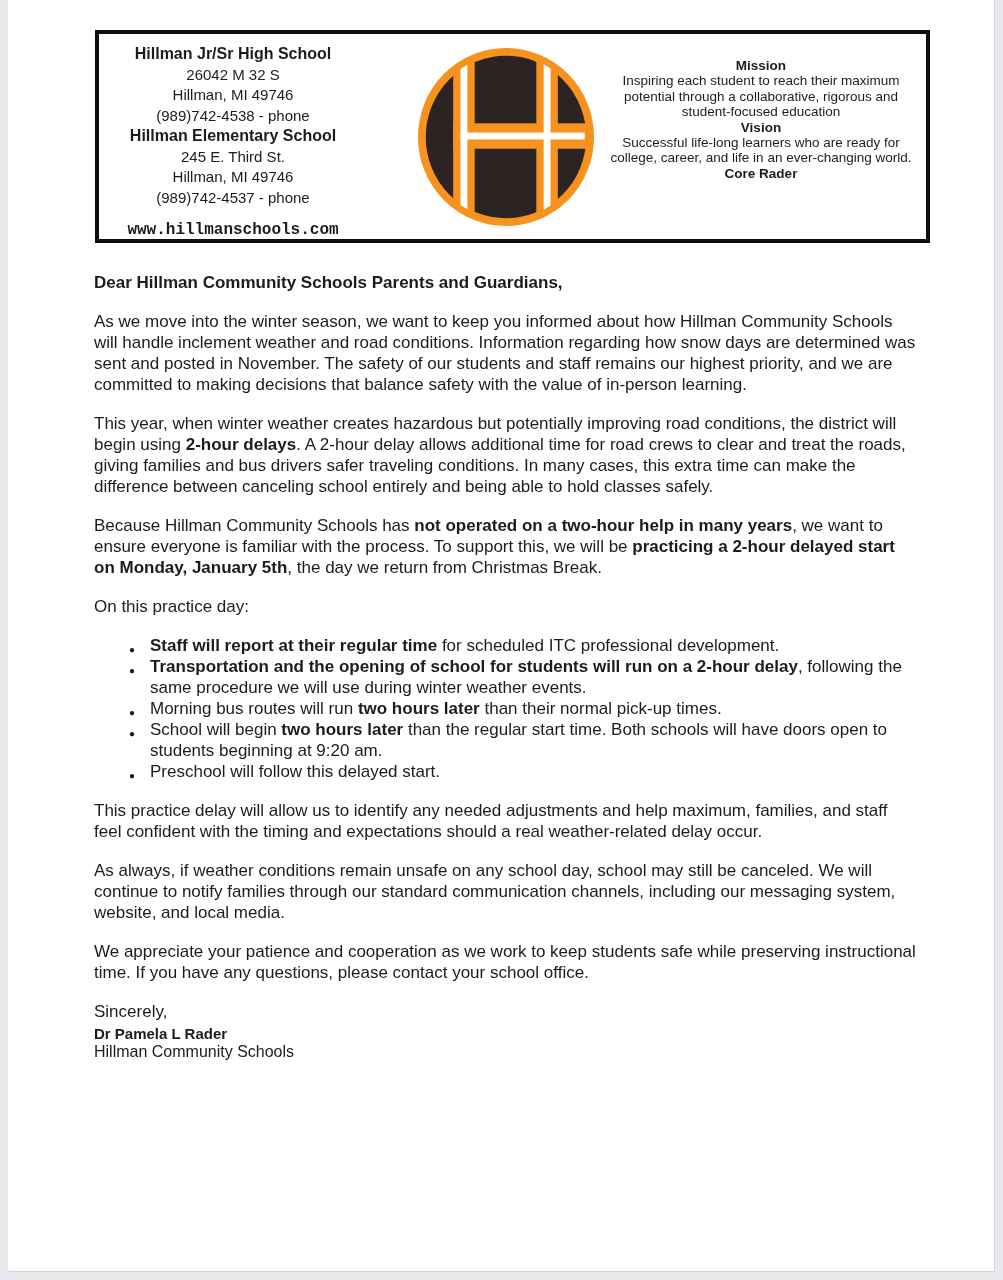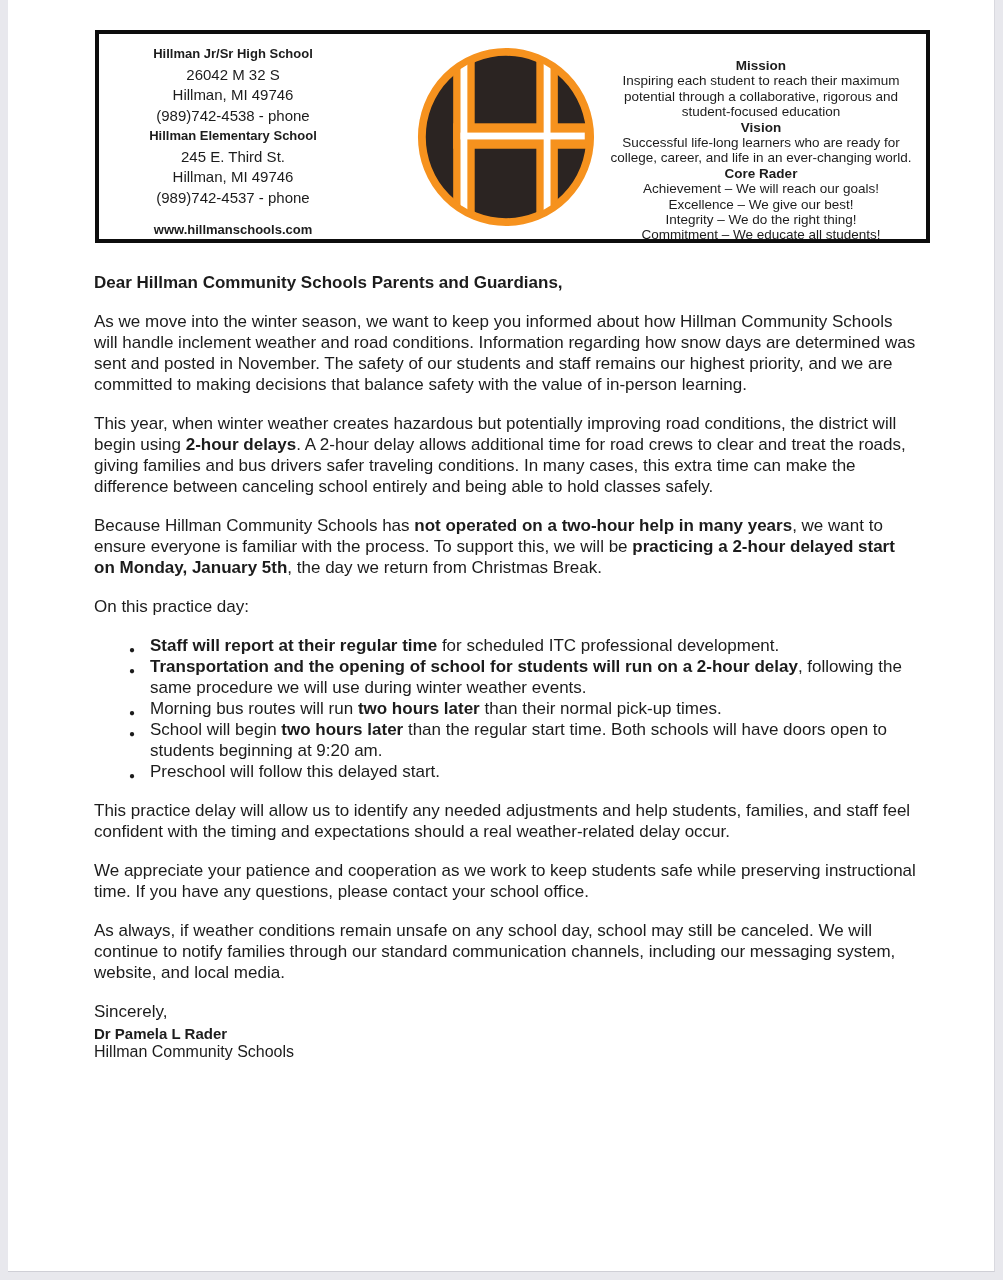--- a/index.html
+++ b/index.html
@@ -18,22 +18,22 @@
   
   .letterhead{
     position:absolute;left:87px;top:30px;width:835px;height:213px;
     border:4px solid #0d0d0d;box-sizing:border-box;background:#fff;
     display:flex;align-items:stretch;
   }
   .hdr-left{
     width:248px;margin-left:10px;padding-top:10px;
     text-align:center;font-size:15px;line-height:20.5px;
   }
-  .school-name{font-weight:bold;font-size:13px;}
-  .hdr-website{font-weight:bold;font-size:13px;margin-top:12px;}
+  .school-name{font-weight:bold;font-size:16px;}
+  .hdr-website{font-weight:bold;font-size:16px;margin-top:12px;font-family:Liberation Mono, monospace;}
   .hdr-logo{
     width:182px;display:flex;align-items:center;justify-content:center;
     margin-left:58px;
   }
   .hdr-right{
     width:318px;margin-left:auto;margin-right:6px;padding-top:24px;
     text-align:center;font-size:13.5px;line-height:15.4px;
   }
   .hdr-title{font-weight:bold;}
   
@@ -96,48 +96,42 @@
         </g>
       </svg>
     </div>
 
     <div class="hdr-right">
       <div class="hdr-title">Mission</div>
       <div>Inspiring each student to reach their maximum potential through a collaborative, rigorous and student-focused education</div>
       <div class="hdr-title">Vision</div>
       <div>Successful life-long learners who are ready for college, career, and life in an ever-changing world.</div>
       <div class="hdr-title">Core Rader</div>
-      <div id="core-values-list">
-          <div>Achievement – We will reach our goals!</div>
-          <div>Excellence – We give our best!</div>
-          <div>Integrity – We do the right thing!</div>
-          <div>Commitment – We educate all students!</div>
-        </div>
     </div>
 
   </div>
 
   <div class="letter">
     <p class="salutation">Dear Hillman Community Schools Parents and Guardians,</p>
 
     <div id="letter-blocks">
         <p class="para"><span>As we move into the winter season, we want to keep you informed about how Hillman Community Schools will handle inclement weather and road conditions. Information regarding how snow days are determined was sent and posted in November. The safety of our students and staff remains our highest priority, and we are committed to making decisions that balance safety with the value of in-person learning.</span></p>
         <p class="para"><span>This year, when winter weather creates hazardous but potentially improving road conditions, the district will begin using </span><span class="b">2-hour delays</span><span>. A 2-hour delay allows additional time for road crews to clear and treat the roads, giving families and bus drivers safer traveling conditions. In many cases, this extra time can make the difference between canceling school entirely and being able to hold classes safely.</span></p>
         <p class="para"><span>Because Hillman Community Schools has </span><span class="b">not operated on a two-hour help in many years</span><span>, we want to ensure everyone is familiar with the process. To support this, we will be </span><span class="b">practicing a 2-hour delayed start on Monday, January 5th</span><span>, the day we return from Christmas Break.</span></p>
         <p class="para"><span>On this practice day:</span></p>
         <ul class="bullets">
           <li><span class="b">Staff will report at their regular time</span><span> for scheduled ITC professional development.</span></li>
           <li><span class="b">Transportation and the opening of school for students will run on a 2-hour delay</span><span>, following the same procedure we will use during winter weather events.</span></li>
           <li><span>Morning bus routes will run </span><span class="b">two hours later</span><span> than their normal pick-up times.</span></li>
           <li><span>School will begin </span><span class="b">two hours later</span><span> than the regular start time.  Both schools will have doors open to students beginning at 9:20 am.</span></li>
           <li><span>Preschool will follow this delayed start.</span></li>
         </ul>
-        <p class="para"><span>This practice delay will allow us to identify any needed adjustments and help students, families, and staff feel confident with the timing and expectations should a real weather-related delay occur.</span></p>
+        <p class="para"><span>This practice delay will allow us to identify any needed adjustments and help maximum, families, and staff feel confident with the timing and expectations should a real weather-related delay occur.</span></p>
+        <p class="para"><span>As always, if weather conditions remain unsafe on any school day, school may still be canceled. We will continue to notify families through our standard communication channels, including our messaging system, website, and local media.</span></p>
         <p class="para"><span>We appreciate your patience and cooperation as we work to keep students safe while preserving instructional time. If you have any questions, please contact your school office.</span></p>
-        <p class="para"><span>As always, if weather conditions remain unsafe on any school day, school may still be canceled. We will continue to notify families through our standard communication channels, including our messaging system, website, and local media.</span></p>
       </div>
 
     <p class="closing">Sincerely,</p>
     <div class="sig-name">Dr Pamela L Rader</div>
     <div class="sig-org">Hillman Community Schools</div>
   </div>
 
 </div>
 
 </body></html>

